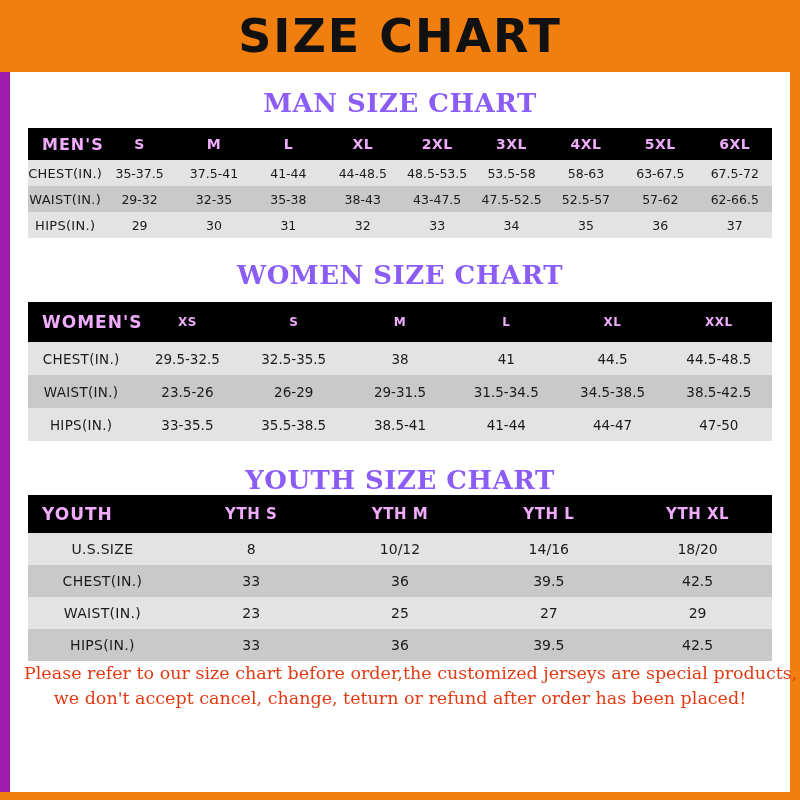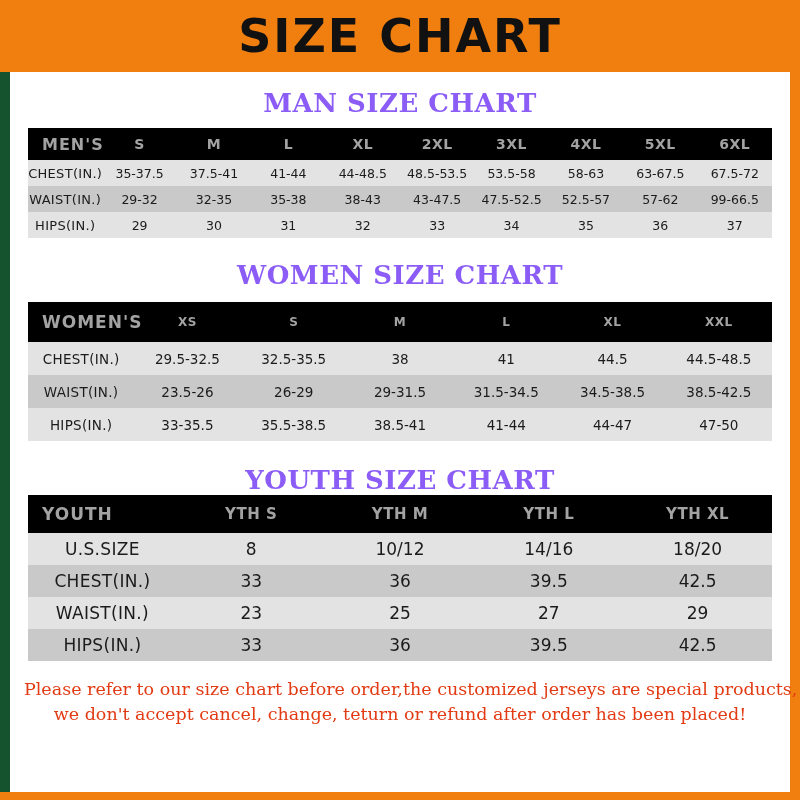--- a/index.html
+++ b/index.html
@@ -11,21 +11,21 @@
     height: 800px;
     background: #ffffff;
     font-family: "DejaVu Sans", sans-serif;
     overflow: hidden;
   }
   .page {
     position: relative;
     width: 800px;
     height: 800px;
     box-sizing: border-box;
-    border-left: 10px solid #14532d;
+    border-left: 10px solid #a21caf;
     border-right: 10px solid #f07f10;
     background: #ffffff;
   }
   .banner {
     background: #f07f10;
     height: 72px;
     display: flex;
     align-items: center;
     justify-content: center;
     margin: 0 -10px;
@@ -64,21 +64,21 @@
     font-size: 12.5px;
     color: #1b1b1b;
     font-family: "DejaVu Sans", sans-serif;
     padding: 0;
     height: 28px;
     vertical-align: middle;
     font-weight: normal;
   }
   table.chart thead th {
     background: #000000;
-    color: #a3a3a3;
+    color: #f0abfc;
     font-weight: bold;
     font-size: 14px;
     height: 34px;
     letter-spacing: 0.5px;
   }
   table.chart thead th.rowlabel {
     text-align: left;
     padding-left: 14px;
     font-size: 16px;
     letter-spacing: 1px;
@@ -91,28 +91,27 @@
   }
   tr.striped-light td { background: #e3e3e3; }
   tr.striped-dark td { background: #c9c9c9; }
 
   
   #women-table thead th { height: 40px; font-size: 12px; }
   #women-table tbody td { height: 33px; font-size: 13.5px; }
   #women-table thead th.rowlabel { font-size: 17px; }
 
   #youth-table thead th { height: 38px; font-size: 15px; }
-  #youth-table tbody td { height: 32px; font-size: 17px; }
+  #youth-table tbody td { height: 32px; font-size: 14px; }
   #youth-table thead th.rowlabel { font-size: 17px; }
 
   #men-table thead th { height: 32px; }
   #men-table tbody td { height: 26px; }
 
   .footer-note {
-    margin-top: 16px;
     padding: 0 14px;
     text-align: center;
     color: #e23a13;
     font-family: "DejaVu Serif", serif;
     font-size: 17.5px;
     line-height: 1.45;
   }
   .footer-note div { white-space: nowrap; }
   .bottom-bar {
     position: absolute;
@@ -165,21 +164,21 @@
         <tr class="striped-dark">
           <td class="rowlabel">WAIST(IN.)</td>
           <td>29-32</td>
           <td>32-35</td>
           <td>35-38</td>
           <td>38-43</td>
           <td>43-47.5</td>
           <td>47.5-52.5</td>
           <td>52.5-57</td>
           <td>57-62</td>
-          <td>99-66.5</td>
+          <td>62-66.5</td>
         </tr>
         <tr class="striped-light">
           <td class="rowlabel">HIPS(IN.)</td>
           <td>29</td>
           <td>30</td>
           <td>31</td>
           <td>32</td>
           <td>33</td>
           <td>34</td>
           <td>35</td>

